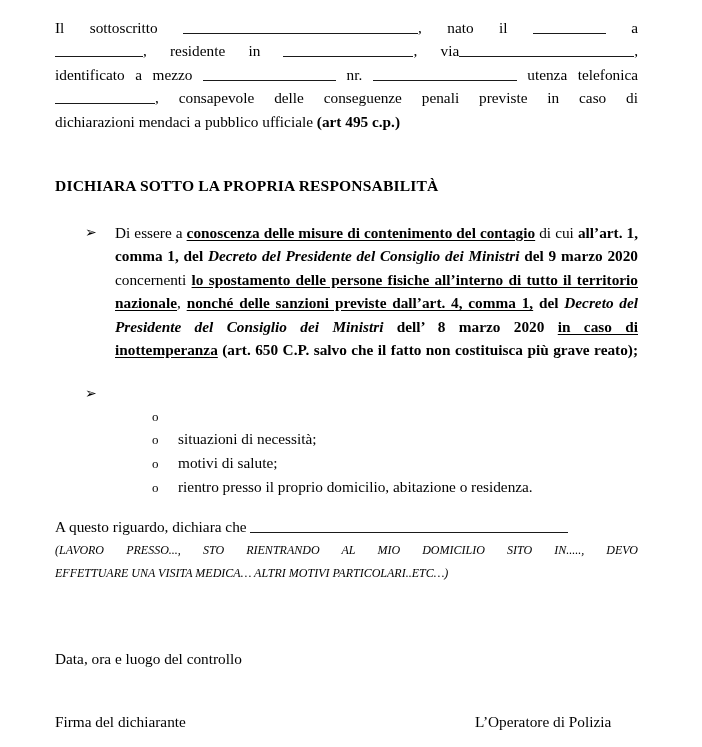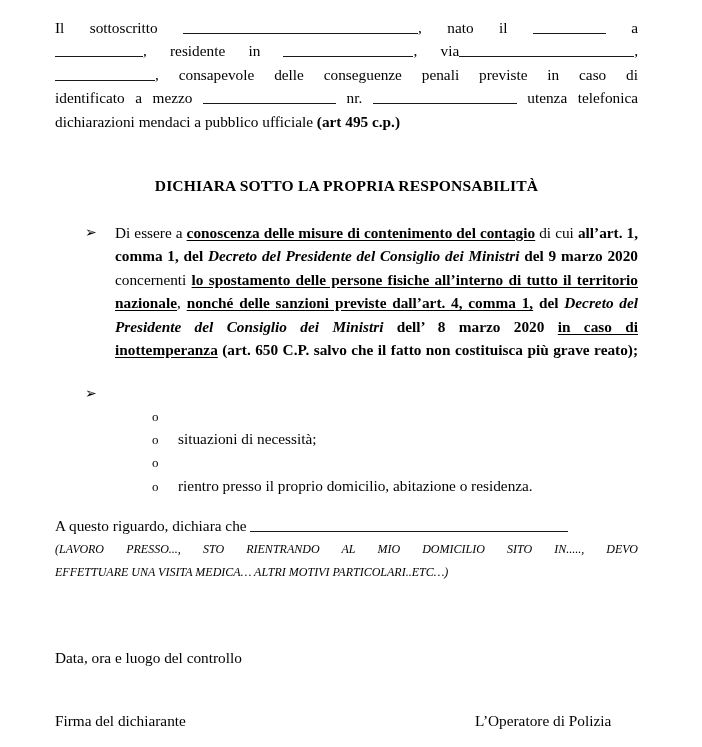--- a/index.html
+++ b/index.html
@@ -46,21 +46,20 @@
   .b-a           { width: 88px; }
   .b-residente   { width: 130px; }
   .b-via         { width: 175px; }
   .b-utenza      { width: 100px; }
   .b-mezzo       { width: 133px; }
   .b-nr          { width: 144px; }
   .b-dichiara    { width: 318px; }
 
   
   .title {
-    text-align: center;
     font-weight: bold;
     font-size: 15.6px;
     letter-spacing: 0.15px;
     margin: 0;
   }
 
   
   .bullet-row {
     display: flex;
     align-items: flex-start;
@@ -145,31 +144,31 @@
       <span class="blank b-nato"></span>
       <span>a</span>
     </div>
 
     <div class="para j">
       <span class="blank b-a"></span><span>,   residente  in</span>
       <span class="blank b-residente"></span><span>,   via</span><span class="blank b-via"></span><span>,</span>
     </div>
 
     <div class="para j">
-      <span class="blank b-utenza"></span><span>,   consapevole  delle  conseguenze    penali  previste  in  caso  di</span>
-    </div>
-
-    <div class="para j">
       <span>identificato a mezzo</span>
       <span class="blank b-mezzo"></span>
       <span>nr.</span>
       <span class="blank b-nr"></span>
       <span>utenza telefonica</span>
     </div>
 
+    <div class="para j">
+      <span class="blank b-utenza"></span><span>,   consapevole  delle  conseguenze    penali  previste  in  caso  di</span>
+    </div>
+
     <div class="para">
       <span>dichiarazioni mendaci a pubblico ufficiale </span><b>(art 495 c.p.)</b>
     </div>
   </div>
 
   <div class="sp-1"></div>
 
   <div class="title">DICHIARA SOTTO LA PROPRIA RESPONSABILITÀ</div>
 
   <div class="sp-2"></div>
@@ -188,20 +187,21 @@
   <div>
     <div class="sub-row">
       <div class="sub-mark">o</div>
     </div>
     <div class="sub-row">
       <div class="sub-mark">o</div>
       <div class="sub-body">situazioni di necessità;</div>
     </div>
     <div class="sub-row">
       <div class="sub-mark">o</div>
+      <div class="sub-body">motivi di salute;</div>
     </div>
     <div class="sub-row">
       <div class="sub-mark">o</div>
       <div class="sub-body">rientro presso il proprio domicilio, abitazione o residenza.</div>
     </div>
   </div>
 
   <div class="sp-4"></div>
 
   <div>

